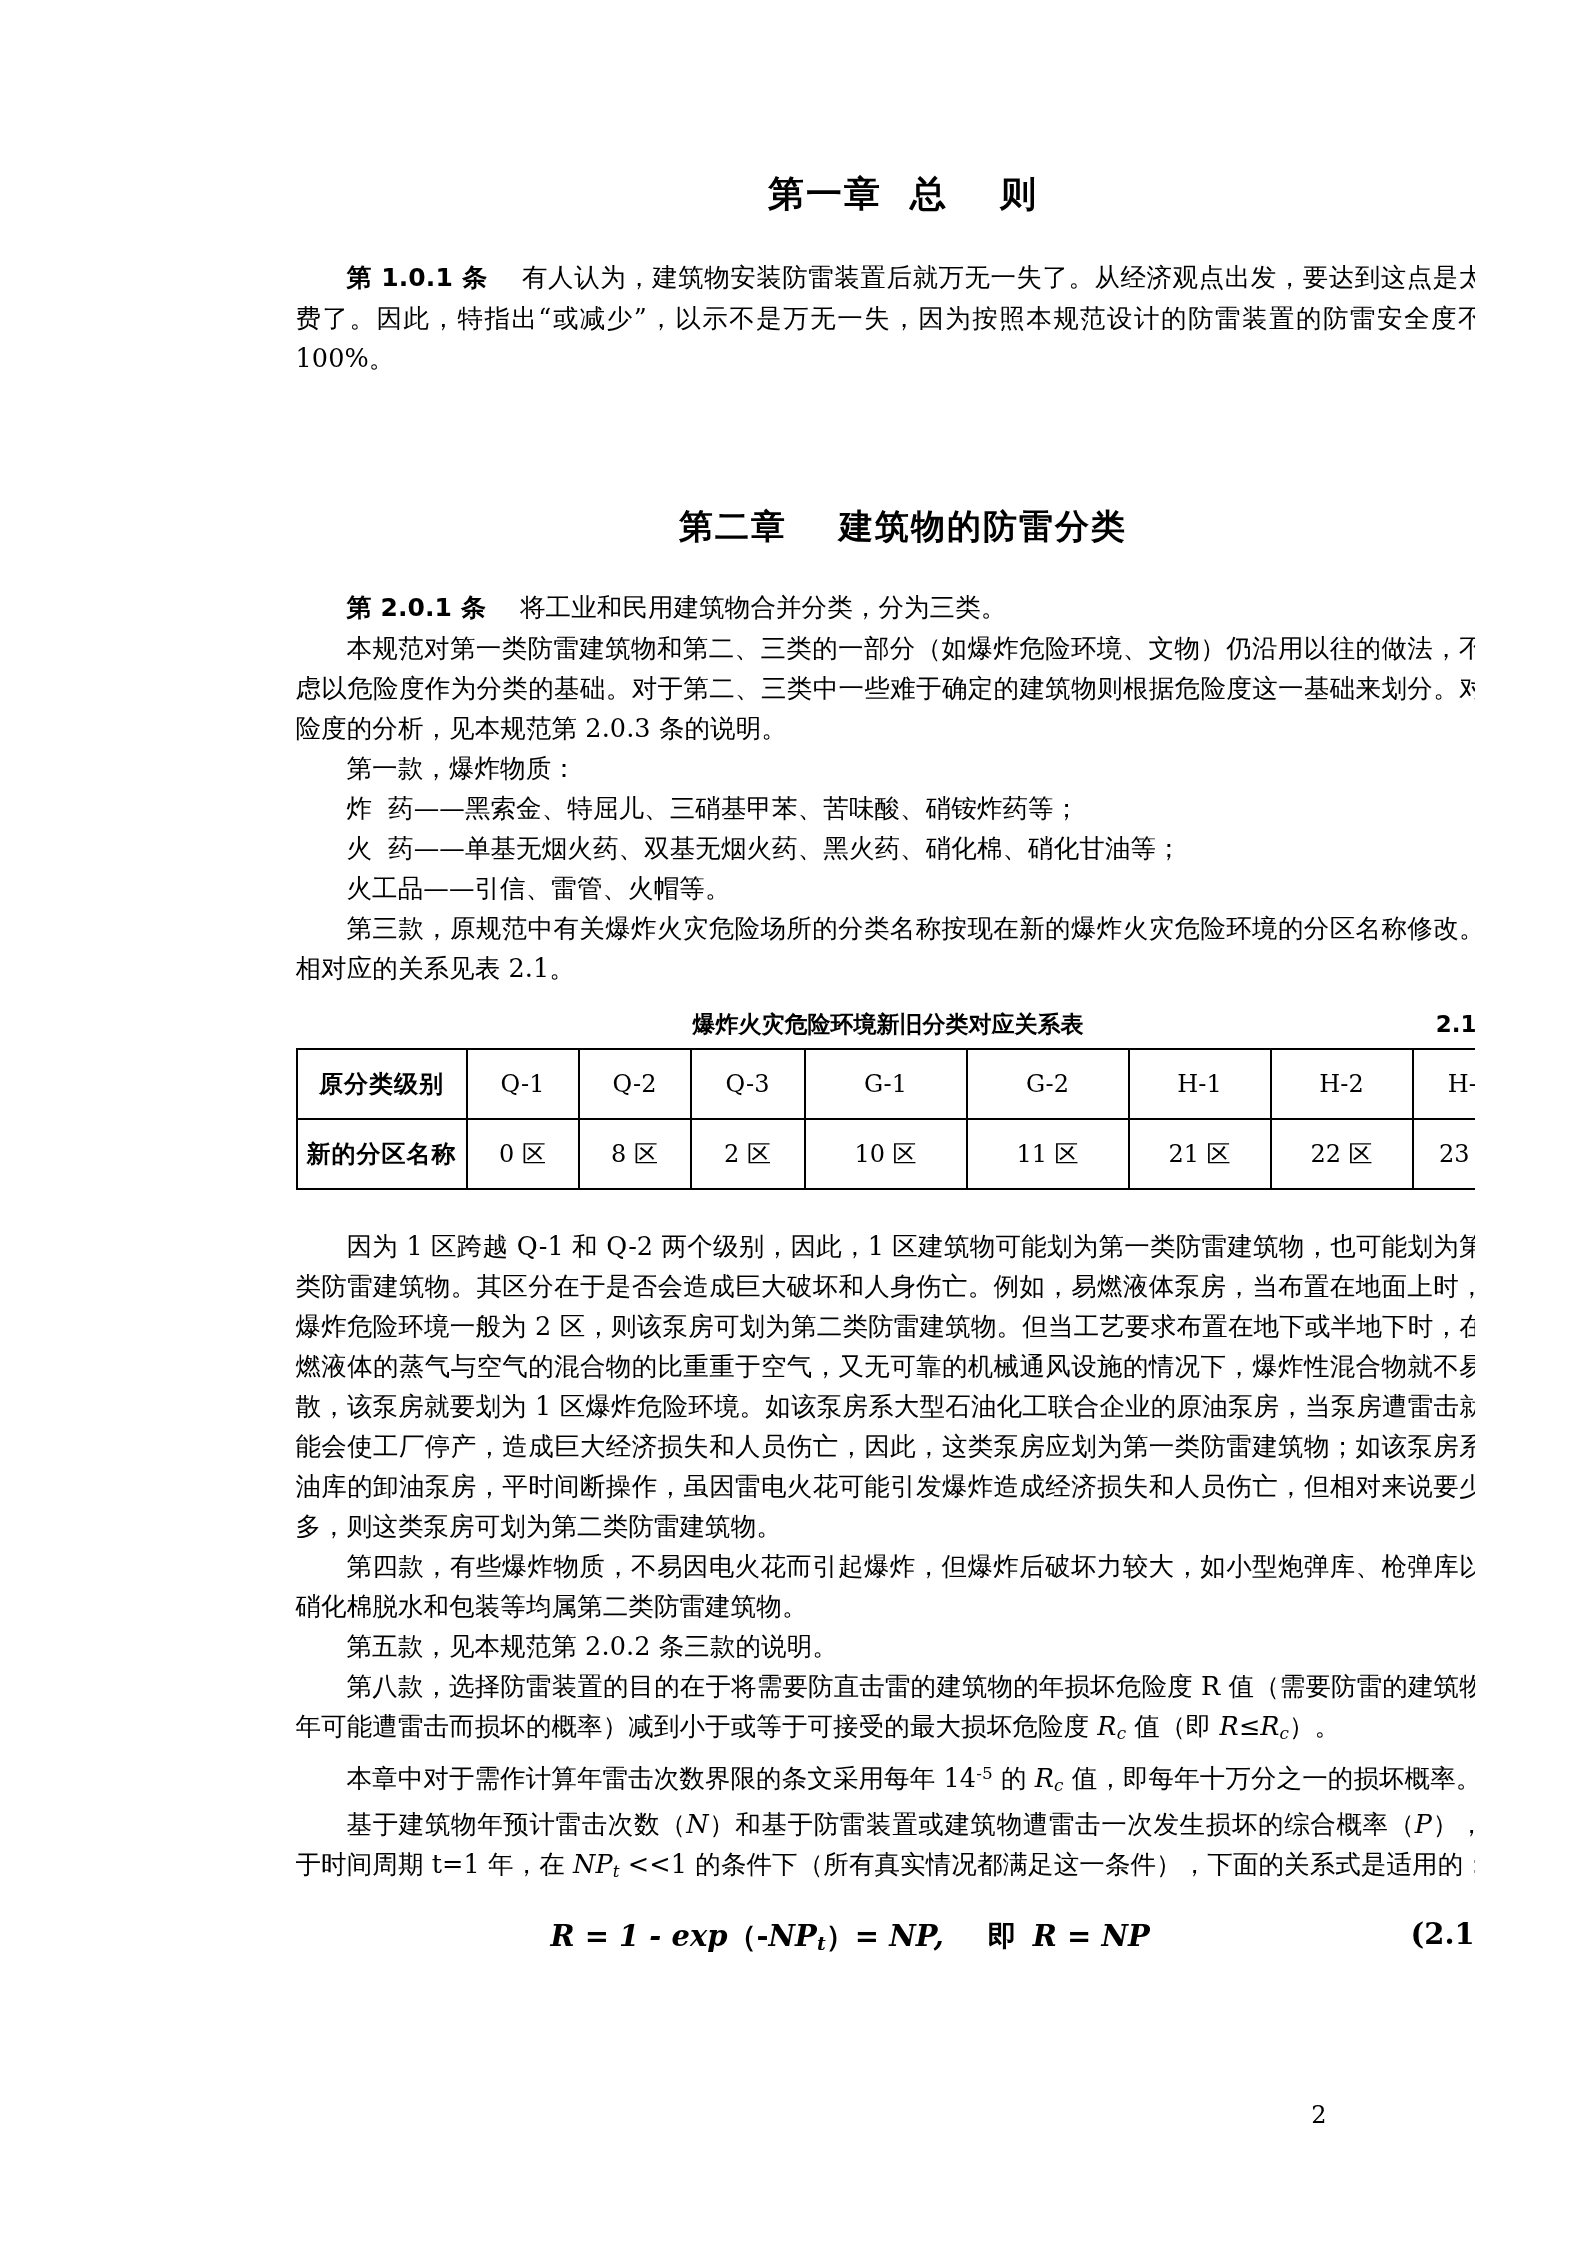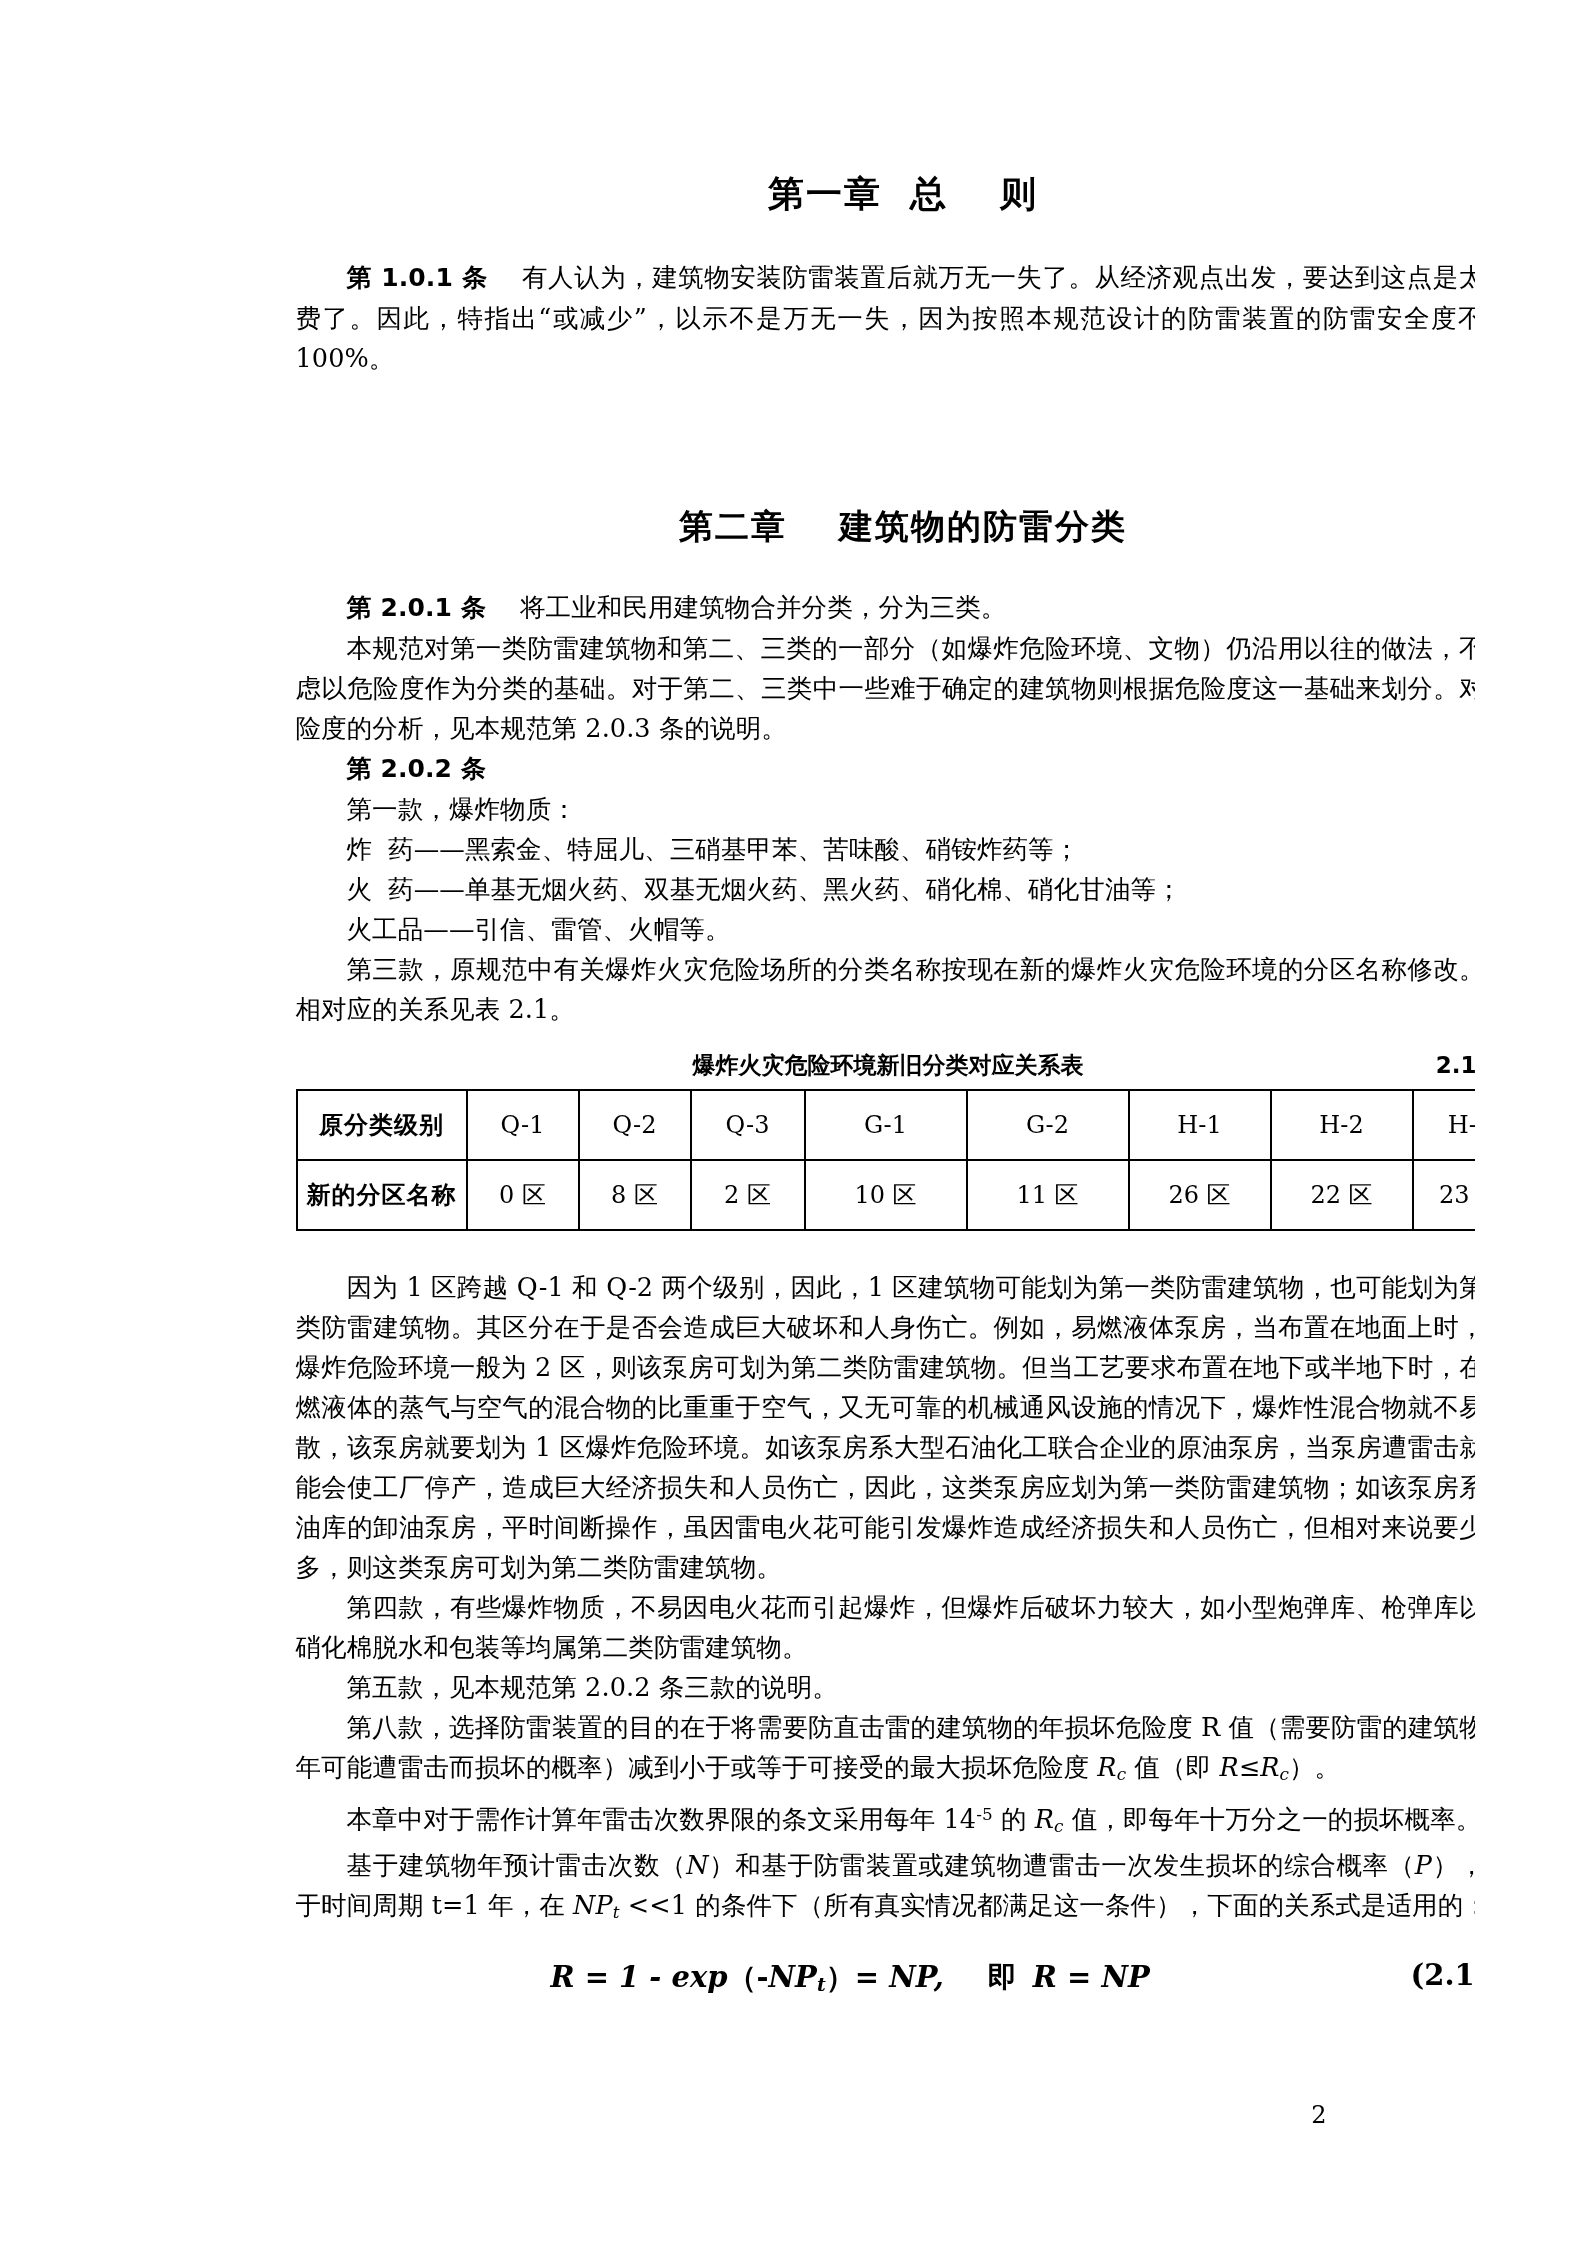--- a/index.html
+++ b/index.html
@@ -156,21 +156,20 @@
     <p class="body indent" id="p-101"><span class="lead">第 1.0.1 条</span><span class="sp-wide"></span><span>有人认为，建筑物安装防雷装置后就万无一失了。从经济观点出发，要达到这点是太浪费了。因此，特指出“或减少”，以示不是万无一失，因为按照本规范设计的防雷装置的防雷安全度不是 100%。</span></p>
 
     <h1 class="chapter-title" id="chapter2-title">
       <span>第二章</span><span class="gap-lg"></span><span>建筑物的防雷分类</span>
     </h1>
 
     <p class="body indent" id="p-201"><span class="lead">第 2.0.1 条</span><span class="sp-wide"></span><span>将工业和民用建筑物合并分类，分为三类。</span></p>
 
     <p class="body indent tight">本规范对第一类防雷建筑物和第二、三类的一部分（如爆炸危险环境、文物）仍沿用以往的做法，不考虑以危险度作为分类的基础。对于第二、三类中一些难于确定的建筑物则根据危险度这一基础来划分。对危险度的分析，见本规范第 2.0.3 条的说明。</p>
 
-    <p class="body indent tight"><span class="lead">第 2.0.2 条</span></p>
 
     <p class="body indent tight">第一款，爆炸物质：</p>
 
     <p class="body indent tight"><span>炸</span><span class="sp"></span><span>药</span><span>——黑索金、特屈儿、三硝基甲苯、苦味酸、硝铵炸药等；</span></p>
 
     <p class="body indent tight"><span>火</span><span class="sp"></span><span>药</span><span>——单基无烟火药、双基无烟火药、黑火药、硝化棉、硝化甘油等；</span></p>
 
 
     <p class="body indent tight"><span>火工品</span><span>——引信、雷管、火帽等。</span></p>
 
@@ -194,21 +193,21 @@
             <td style="width:140px">H-2</td>
             <td style="width:113px">H-3</td>
           </tr>
           <tr>
             <td class="rowhead">新的分区名称</td>
             <td>0 区</td>
             <td>8 区</td>
             <td>2 区</td>
             <td>10 区</td>
             <td>11 区</td>
-            <td>26 区</td>
+            <td>21 区</td>
             <td>22 区</td>
             <td>23 区</td>
           </tr>
         </tbody>
       </table>
     </div>
 
     <p class="body indent" style="margin-top:36px">因为 1 区跨越 Q-1 和 Q-2 两个级别，因此，1 区建筑物可能划为第一类防雷建筑物，也可能划为第二类防雷建筑物。其区分在于是否会造成巨大破坏和人身伤亡。例如，易燃液体泵房，当布置在地面上时，其爆炸危险环境一般为 2 区，则该泵房可划为第二类防雷建筑物。但当工艺要求布置在地下或半地下时，在易燃液体的蒸气与空气的混合物的比重重于空气，又无可靠的机械通风设施的情况下，爆炸性混合物就不易扩散，该泵房就要划为 1 区爆炸危险环境。如该泵房系大型石油化工联合企业的原油泵房，当泵房遭雷击就可能会使工厂停产，造成巨大经济损失和人员伤亡，因此，这类泵房应划为第一类防雷建筑物；如该泵房系石油库的卸油泵房，平时间断操作，虽因雷电火花可能引发爆炸造成经济损失和人员伤亡，但相对来说要少得多，则这类泵房可划为第二类防雷建筑物。</p>
 
 

